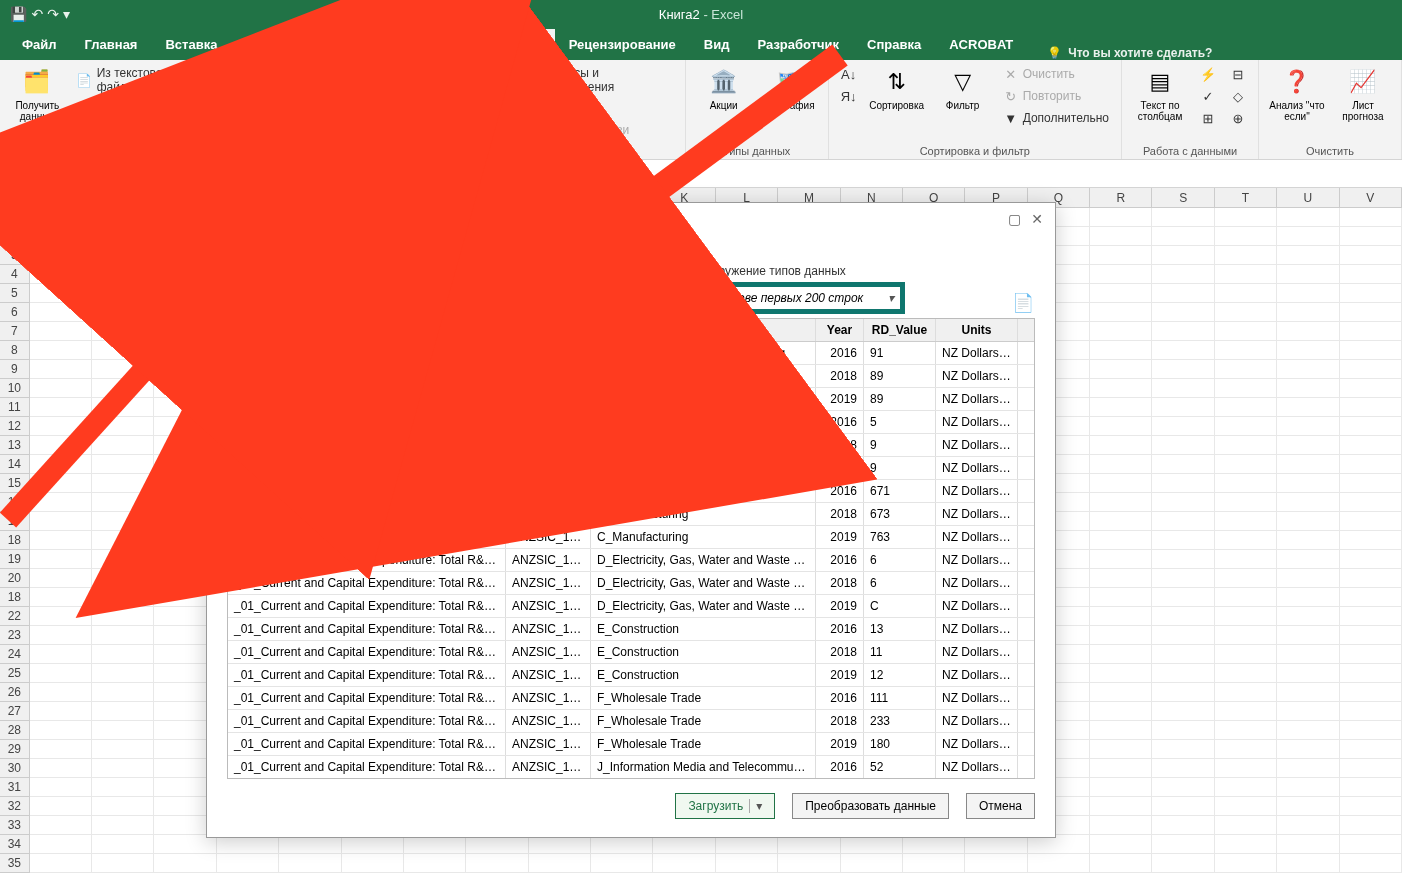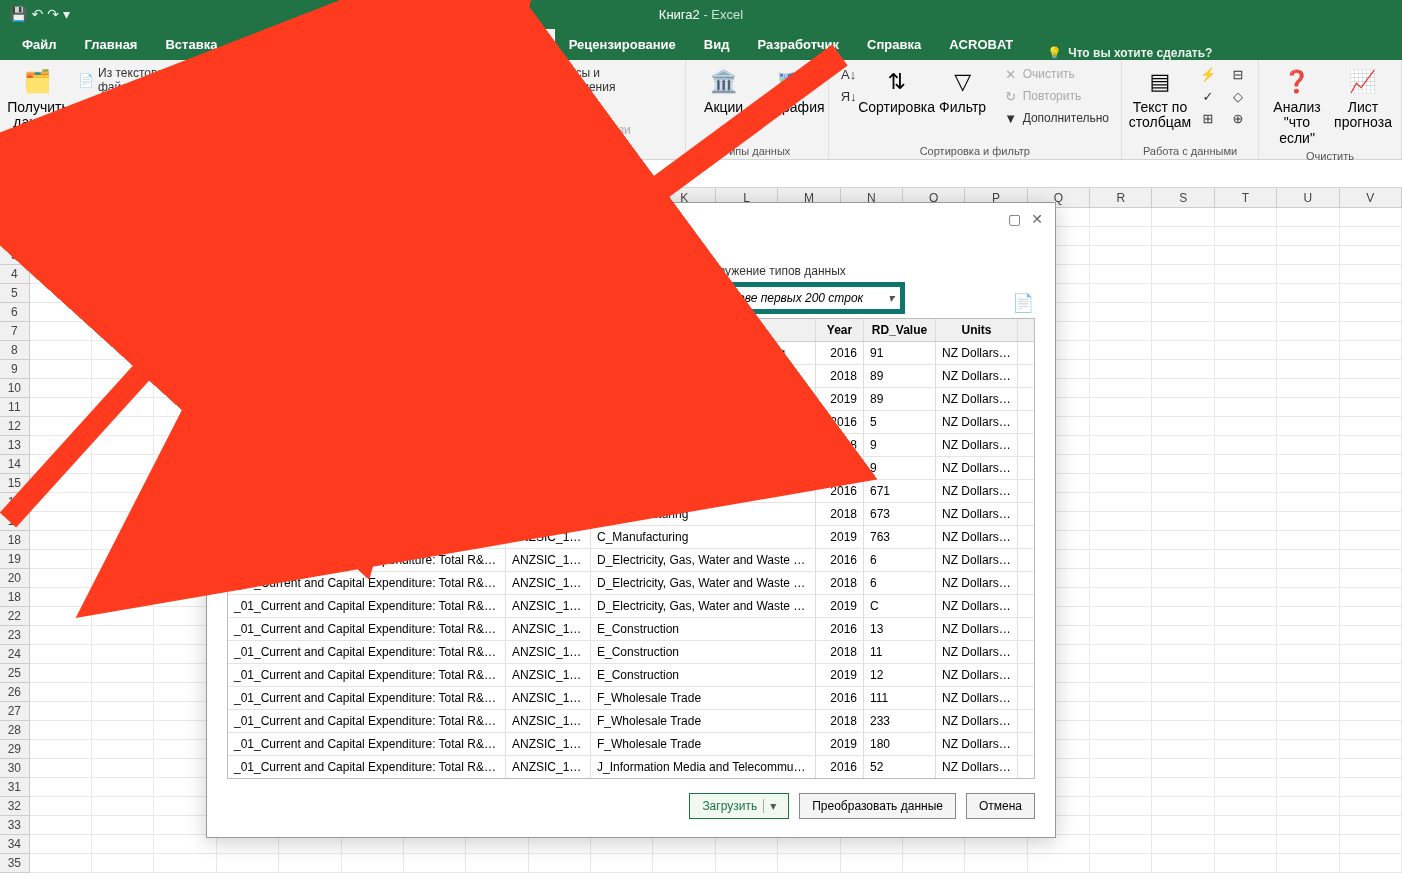--- a/index.html
+++ b/index.html
@@ -20,21 +20,21 @@
 .tell-me { margin-left: 20px; display: flex; align-items: center; color: #fff; font-size: 12px; opacity: .9; }
 .tell-me .bulb { margin-right: 6px; }
 
 
 .ribbon { background: #f3f3f3; height: 100px; border-bottom: 1px solid #d4d4d4; display: flex; font-size: 12px; }
 .ribbon-group { border-right: 1px solid #e0e0e0; padding: 4px 8px 2px; display: flex; flex-direction: column; justify-content: space-between; }
 .ribbon-group-label { text-align: center; font-size: 11px; color: #555; padding-top: 2px; }
 .ribbon-row { display: flex; gap: 6px; align-items: flex-start; }
 .ribbon-bigbtn { display: flex; flex-direction: column; align-items: center; width: 60px; padding: 2px; cursor: pointer; text-align: center; }
 .ribbon-bigbtn .icon { width: 32px; height: 32px; display:flex; align-items:center; justify-content:center; font-size: 22px; }
-.ribbon-bigbtn .lbl { font-size: 14px; line-height: 1.1; margin-top: 2px; }
+.ribbon-bigbtn .lbl { font-size: 10px; line-height: 1.1; margin-top: 2px; }
 .ribbon-smallbtn { display: flex; align-items: center; gap: 4px; padding: 2px 4px; cursor: pointer; color: #333; }
 .ribbon-smallbtn.disabled { color: #aaa; }
 .ribbon-smallbtn .icon { width: 16px; height: 16px; display:inline-flex; align-items:center; justify-content:center; font-size: 13px;}
 .ribbon-col { display: flex; flex-direction: column; gap: 2px; }
 
 
 .formulabar { height: 28px; border-bottom: 1px solid #d4d4d4; display: flex; align-items: center; font-size: 12px; background:#fff;}
 .namebox { width: 88px; border: 1px solid #ccc; padding: 2px 6px; margin-left: 2px; background:#fff; display:flex; justify-content:space-between; align-items:center;}
 .fb-btns { display: flex; gap: 6px; padding: 0 10px; color: #888; }
 .fx { font-style: italic; }
@@ -66,21 +66,21 @@
 
 .preview-table { border:1px solid #bbb; flex:1; overflow:hidden; position:relative; font-size:12px;}
 .pt-head { display:flex; background:#f0f0f0; border-bottom:1px solid #ccc;}
 .pt-head div, .pt-row div { padding:4px 6px; border-right:1px solid #ddd; overflow:hidden; white-space:nowrap; text-overflow:ellipsis;}
 .pt-head div { font-weight:600; text-align:center;}
 .pt-body { overflow:auto;}
 .pt-row { display:flex; border-bottom:1px solid #e4e4e4;}
 .pt-row div.num { text-align:right; }
 .c0{width:278px;} .c1{width:85px;} .c2{width:225px;} .c3{width:48px;} .c4{width:72px;} .c5{width:82px;}
 
-.dialog-footer { display:flex; justify-content:flex-end; gap:10px; padding-top:14px;}
+.dialog-footer { display:flex; justify-content:flex-end; gap:17px; padding-top:14px;}
 .btn { border:1px solid #888; padding:5px 12px; font-size:12px; background:#f4f4f4; cursor:pointer;}
 .btn.primary{ border:1px solid #217346; color:#217346; background:#f0f8f0; display:flex; align-items:center;}
 .btn.primary .split{ border-left:1px solid #aaa; padding-left:6px; margin-left:6px; color:#555;}
 
 
 .arrow-annot { position:absolute; pointer-events:none; }
 .arrow-svg { overflow:visible; }
 </style>
 </head>
 <body>

